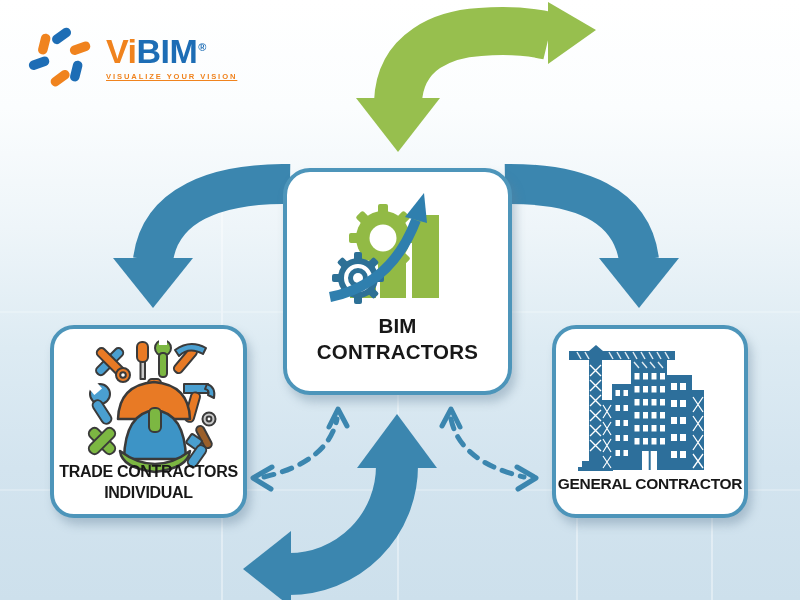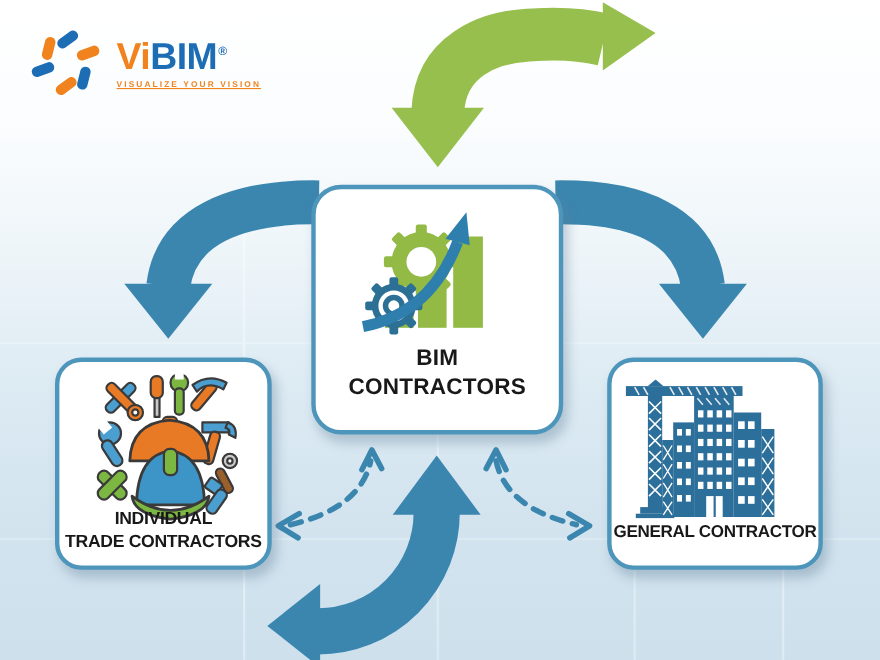--- a/index.html
+++ b/index.html
@@ -216,22 +216,22 @@
         </g>
 
         <g>
           <path d="M55,122 Q56,76 86,73 Q116,76 117,122 Z" fill="#3d94c6" stroke-width="2.5"></path>
           <rect x="80" y="71" width="12" height="24" rx="5" fill="#7cb742"></rect>
           <path d="M51,114 Q86,140 121,114 Q119,131 86,135 Q53,131 51,114 Z" fill="#7cb742" stroke-width="2.5"></path>
         </g>
       </g>
     </svg>
     <div class="card-label lbl-left">
+      <div>TRADE CONTRACTORS</div>
       <div>INDIVIDUAL</div>
-      <div>TRADE CONTRACTORS</div>
     </div>
   </div>
 
   <div class="card card-right">
     <svg class="icon-svg icon-right" width="170" height="135" viewBox="0 0 170 135">
       <g fill="#2d6f9b">
 
         <g>
           <rect x="4" y="6" width="106" height="9"></rect>
           <path d="M24,6 L31,0 L38,6 Z"></path>

